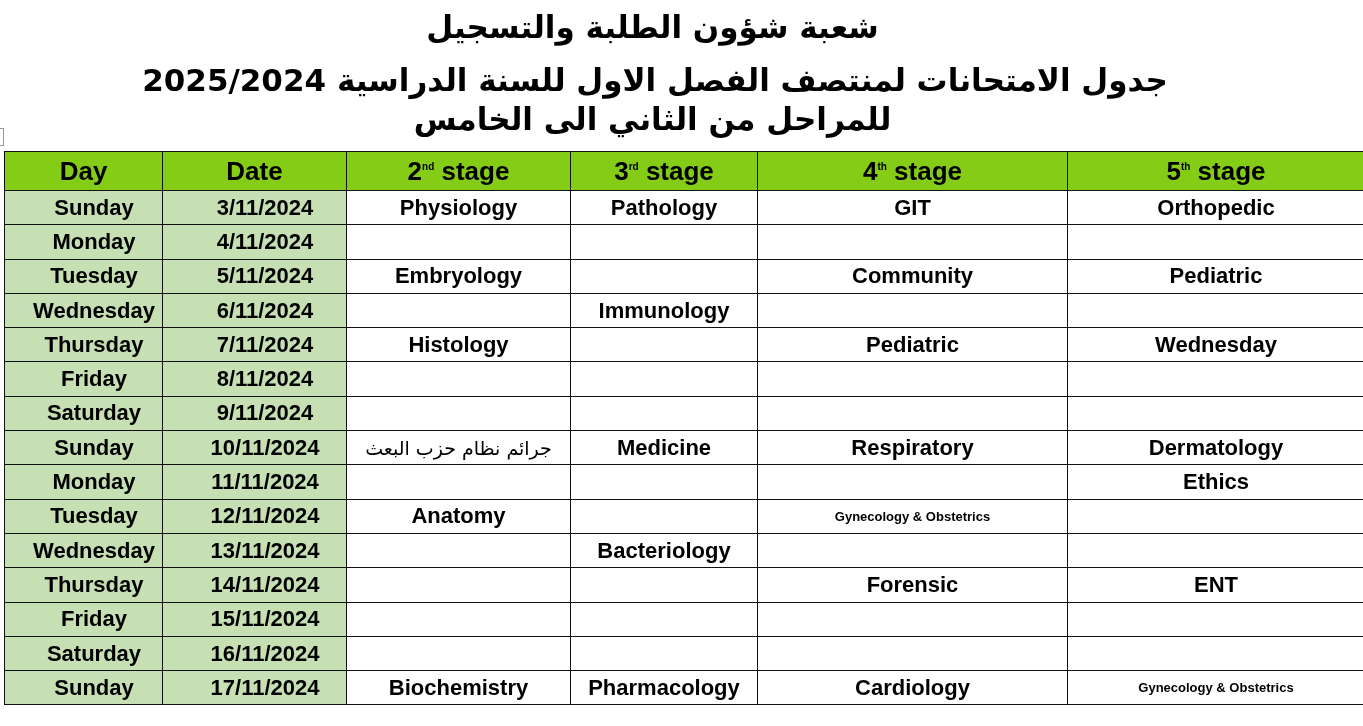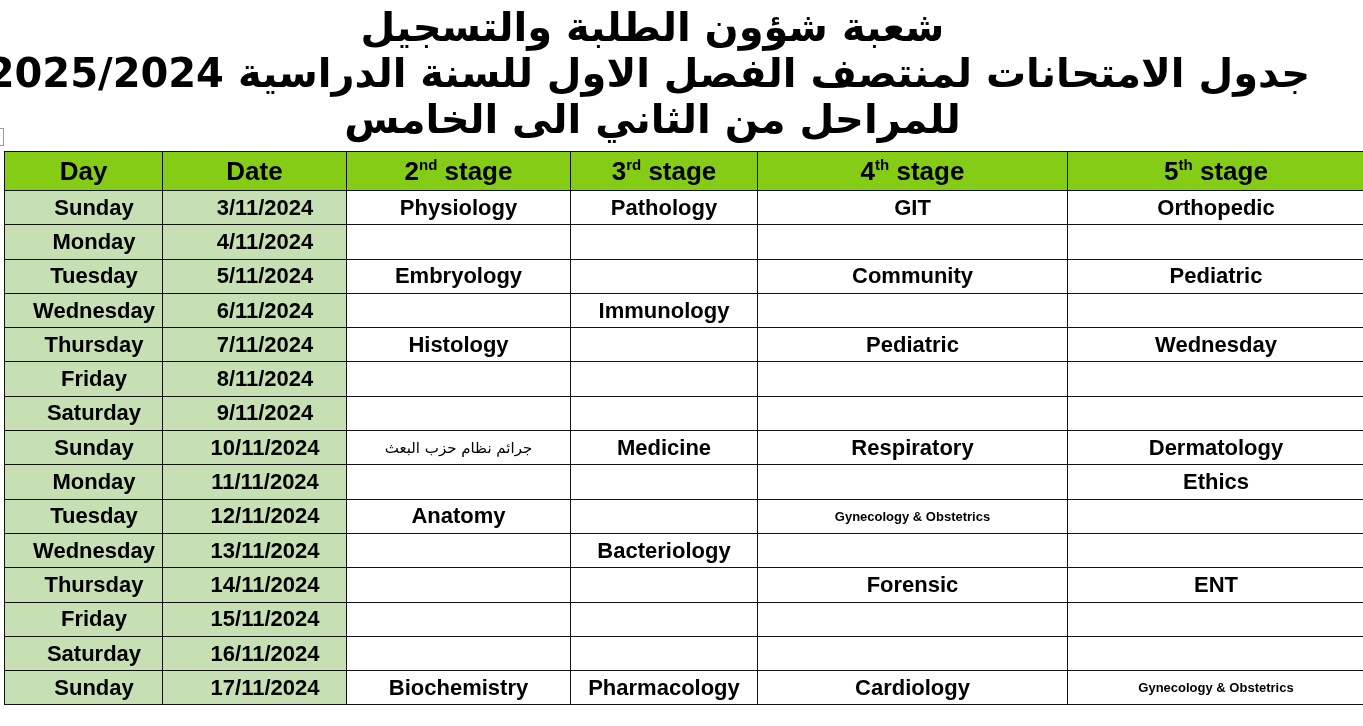--- a/index.html
+++ b/index.html
@@ -18,27 +18,27 @@
     .header {
       position: absolute;
       left: 0;
       top: 0;
       width: 1310px;
       text-align: center;
     }
     .header .line {
       direction: rtl;
       font-weight: bold;
-      font-size: 40px;
+      font-size: 31px;
       line-height: 46px;
       white-space: nowrap;
       font-family: "DejaVu Sans", sans-serif;
     }
     .header .line1 { position: absolute; left: 0; width: 1305px; top: 4px; }
-    .header .line2 { position: absolute; left: 0; width: 1310px; top: 50px; }
+    .header .line2 { position: absolute; left: 0; width: 1310px; top: 57px; }
     .header .line3 { position: absolute; left: 0; width: 1305px; top: 96px; text-align: center; }
     .corner-marker {
       position: absolute;
       left: 0;
       top: 128px;
       width: 3px;
       height: 16px;
       border: 1px solid #9a9a9a;
       border-left: none;
       background: #fff;
@@ -60,36 +60,36 @@
       padding: 0;
       overflow: hidden;
       white-space: nowrap;
     }
     table.schedule th {
       background: #84cc16;
       height: 38px;
       font-size: 26px;
     }
     table.schedule th sup {
-      font-size: 15px;
+      font-size: 10px;
       vertical-align: 10px;
       line-height: 0;
     }
     table.schedule td {
       height: 33.3px;
       font-size: 22px;
     }
     table.schedule td.green {
       background: #c6e0b4;
       padding-left: 21px;
     }
     table.schedule td.small { font-size: 13px; }
     table.schedule td.arabic {
       direction: rtl;
-      font-size: 15px;
+      font-size: 19px;
       font-family: "DejaVu Sans", sans-serif;
       font-weight: normal;
     }
     col.c-day { width: 158px; }
     col.c-date { width: 184px; }
     col.c-s2 { width: 224px; }
     col.c-s3 { width: 187px; }
     col.c-s4 { width: 310px; }
     col.c-s5 { width: 297px; }
   </style>

